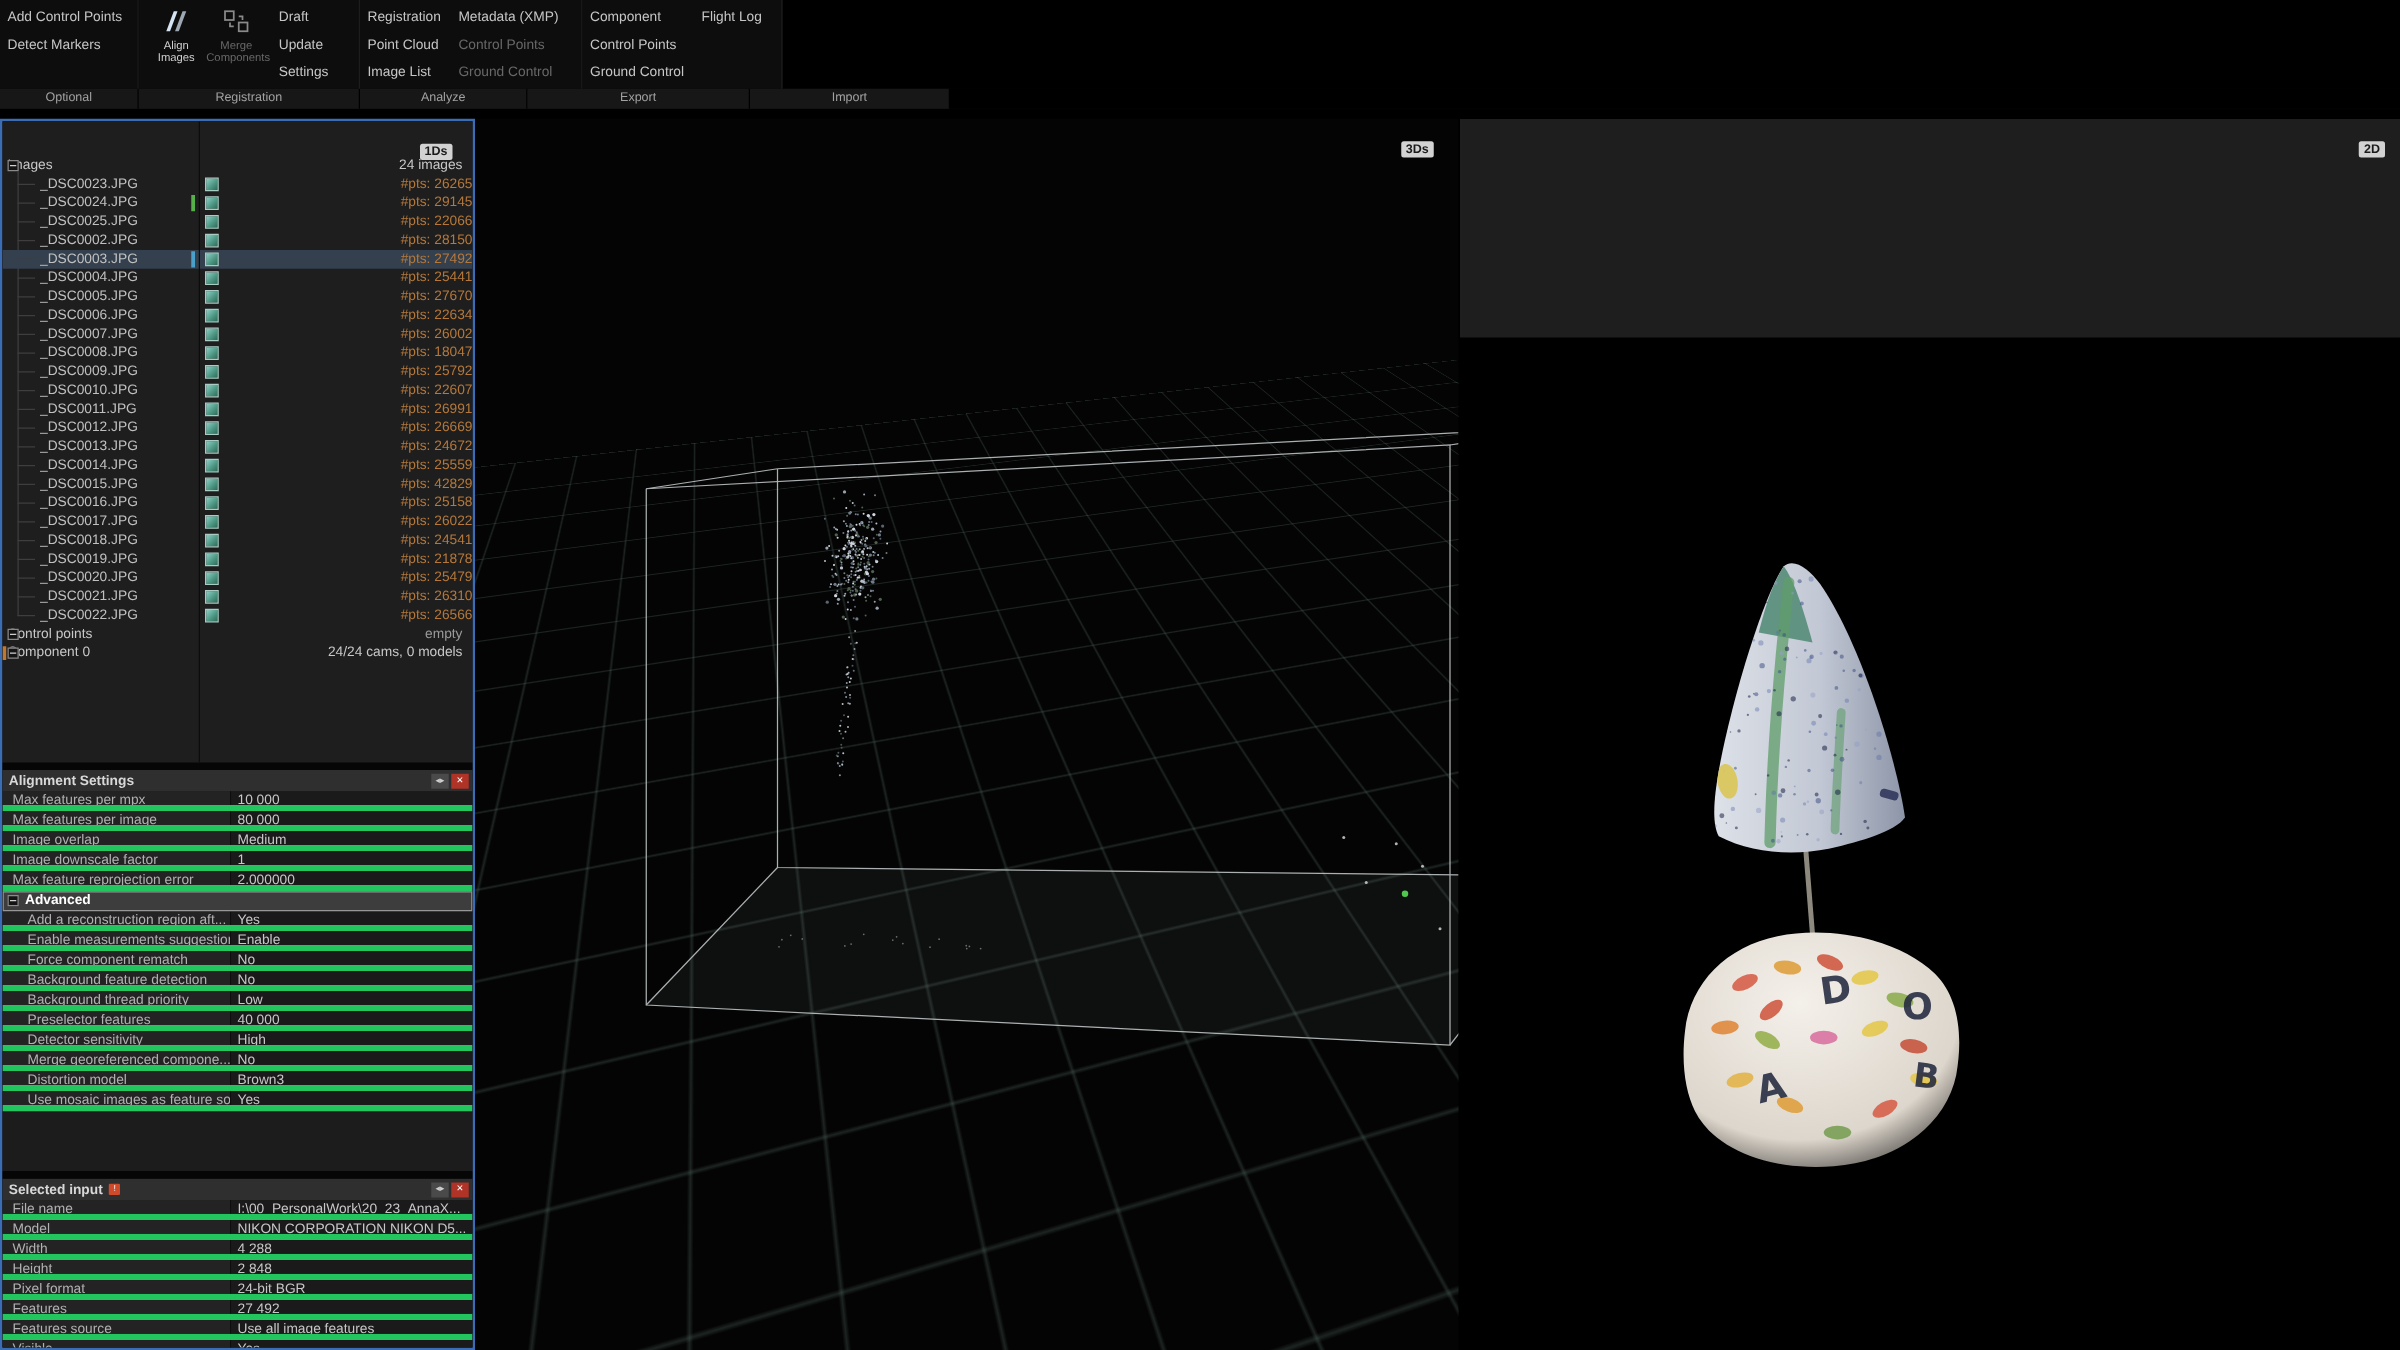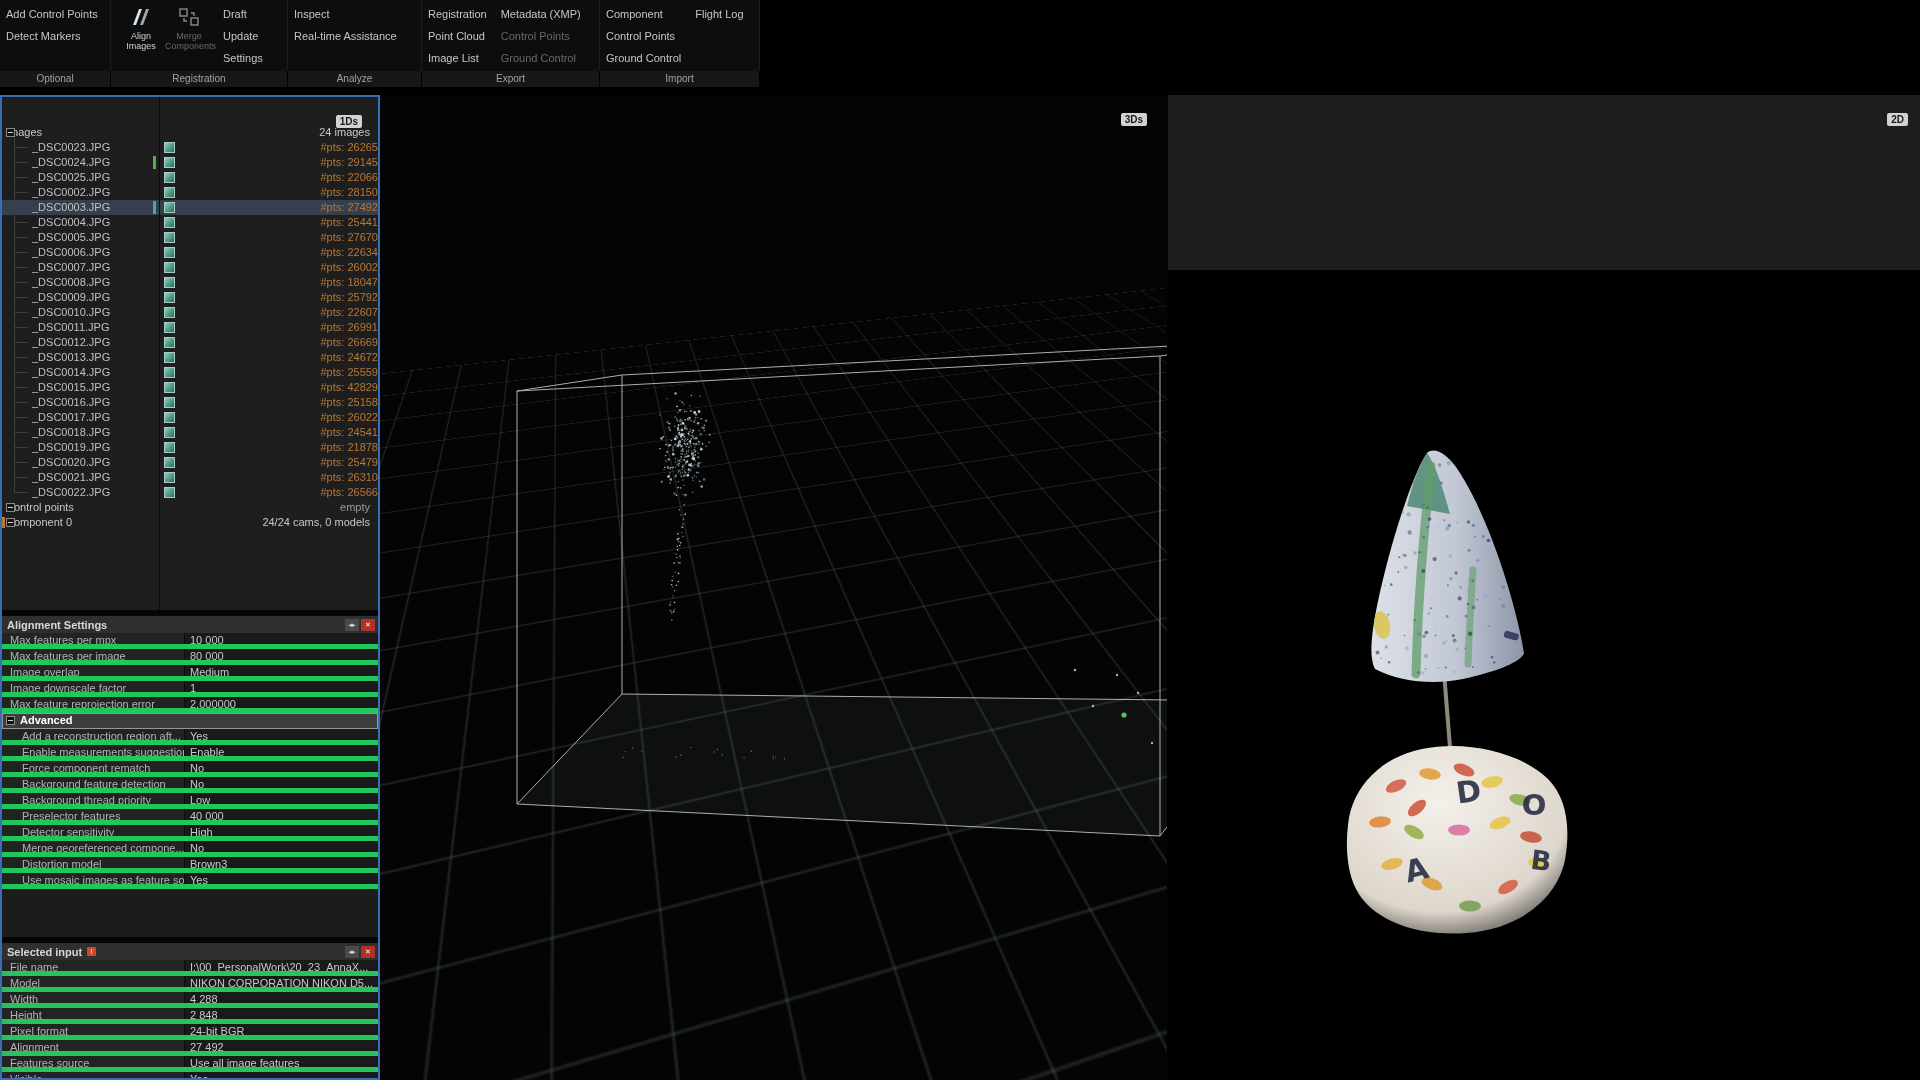--- a/index.html
+++ b/index.html
@@ -142,27 +142,20 @@
             <span class="biglabel">Merge Components</span>
           </div>
           <div class="stack reg-stack">
 
           <div class="ribbon-item">Draft</div>
               <div class="ribbon-item">Update</div>
               <div class="ribbon-item">Settings</div>
             </div>
         </div>
       </div>
-      <div class="rgroup w-ana">
-        <div class="stack">
-
-        <div class="ribbon-item">Inspect</div>
-            <div class="ribbon-item">Real-time Assistance</div>
-          </div>
-      </div>
       <div class="rgroup w-exp">
         <div class="rcols">
           <div class="rcol">
 
           <div class="ribbon-item">Registration</div>
               <div class="ribbon-item">Point Cloud</div>
               <div class="ribbon-item">Image List</div>
             </div>
           <div class="rcol">
 
@@ -475,21 +468,21 @@
         </div>
           <div class="setting-row">
           <span class="lbl">Height</span>
           <span class="val">2 848</span>
         </div>
           <div class="setting-row">
           <span class="lbl">Pixel format</span>
           <span class="val">24-bit BGR</span>
         </div>
           <div class="setting-row">
-          <span class="lbl">Alignment</span>
+          <span class="lbl">Features</span>
           <span class="val">27 492</span>
         </div>
           <div class="setting-row">
           <span class="lbl">Features source</span>
           <span class="val">Use all image features</span>
         </div>
           <div class="setting-row">
           <span class="lbl">Visible</span>
           <span class="val">Yes</span>
         </div>

